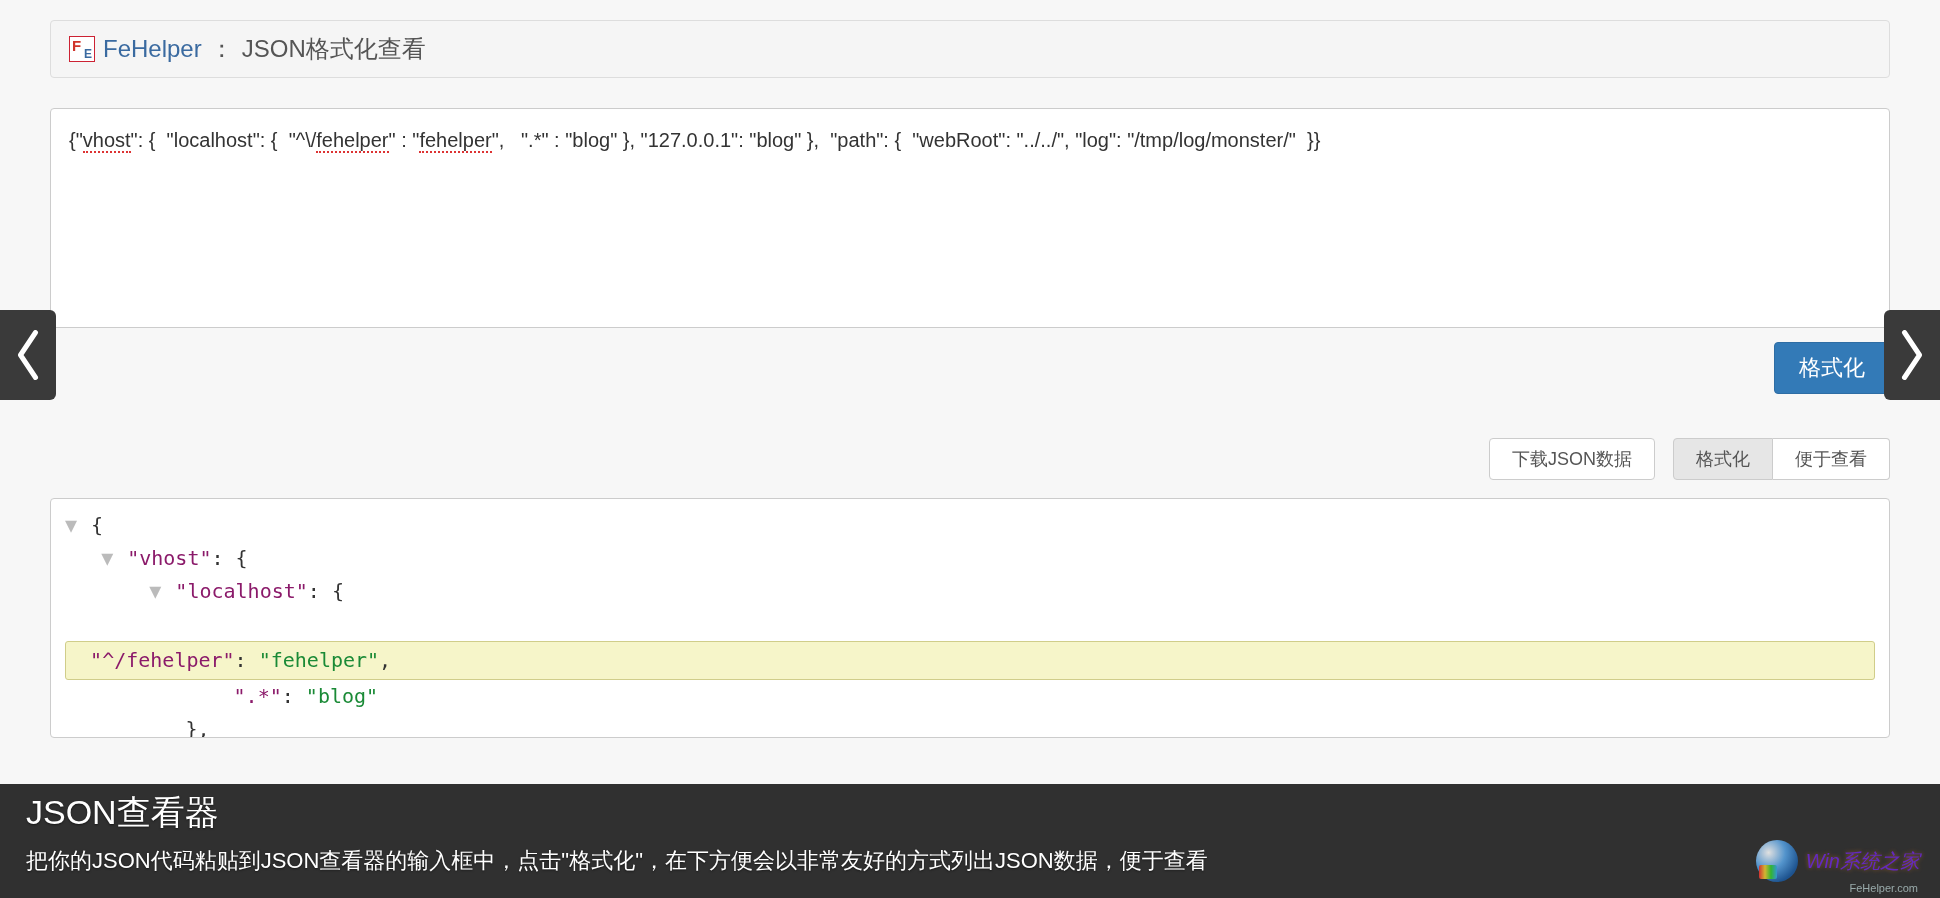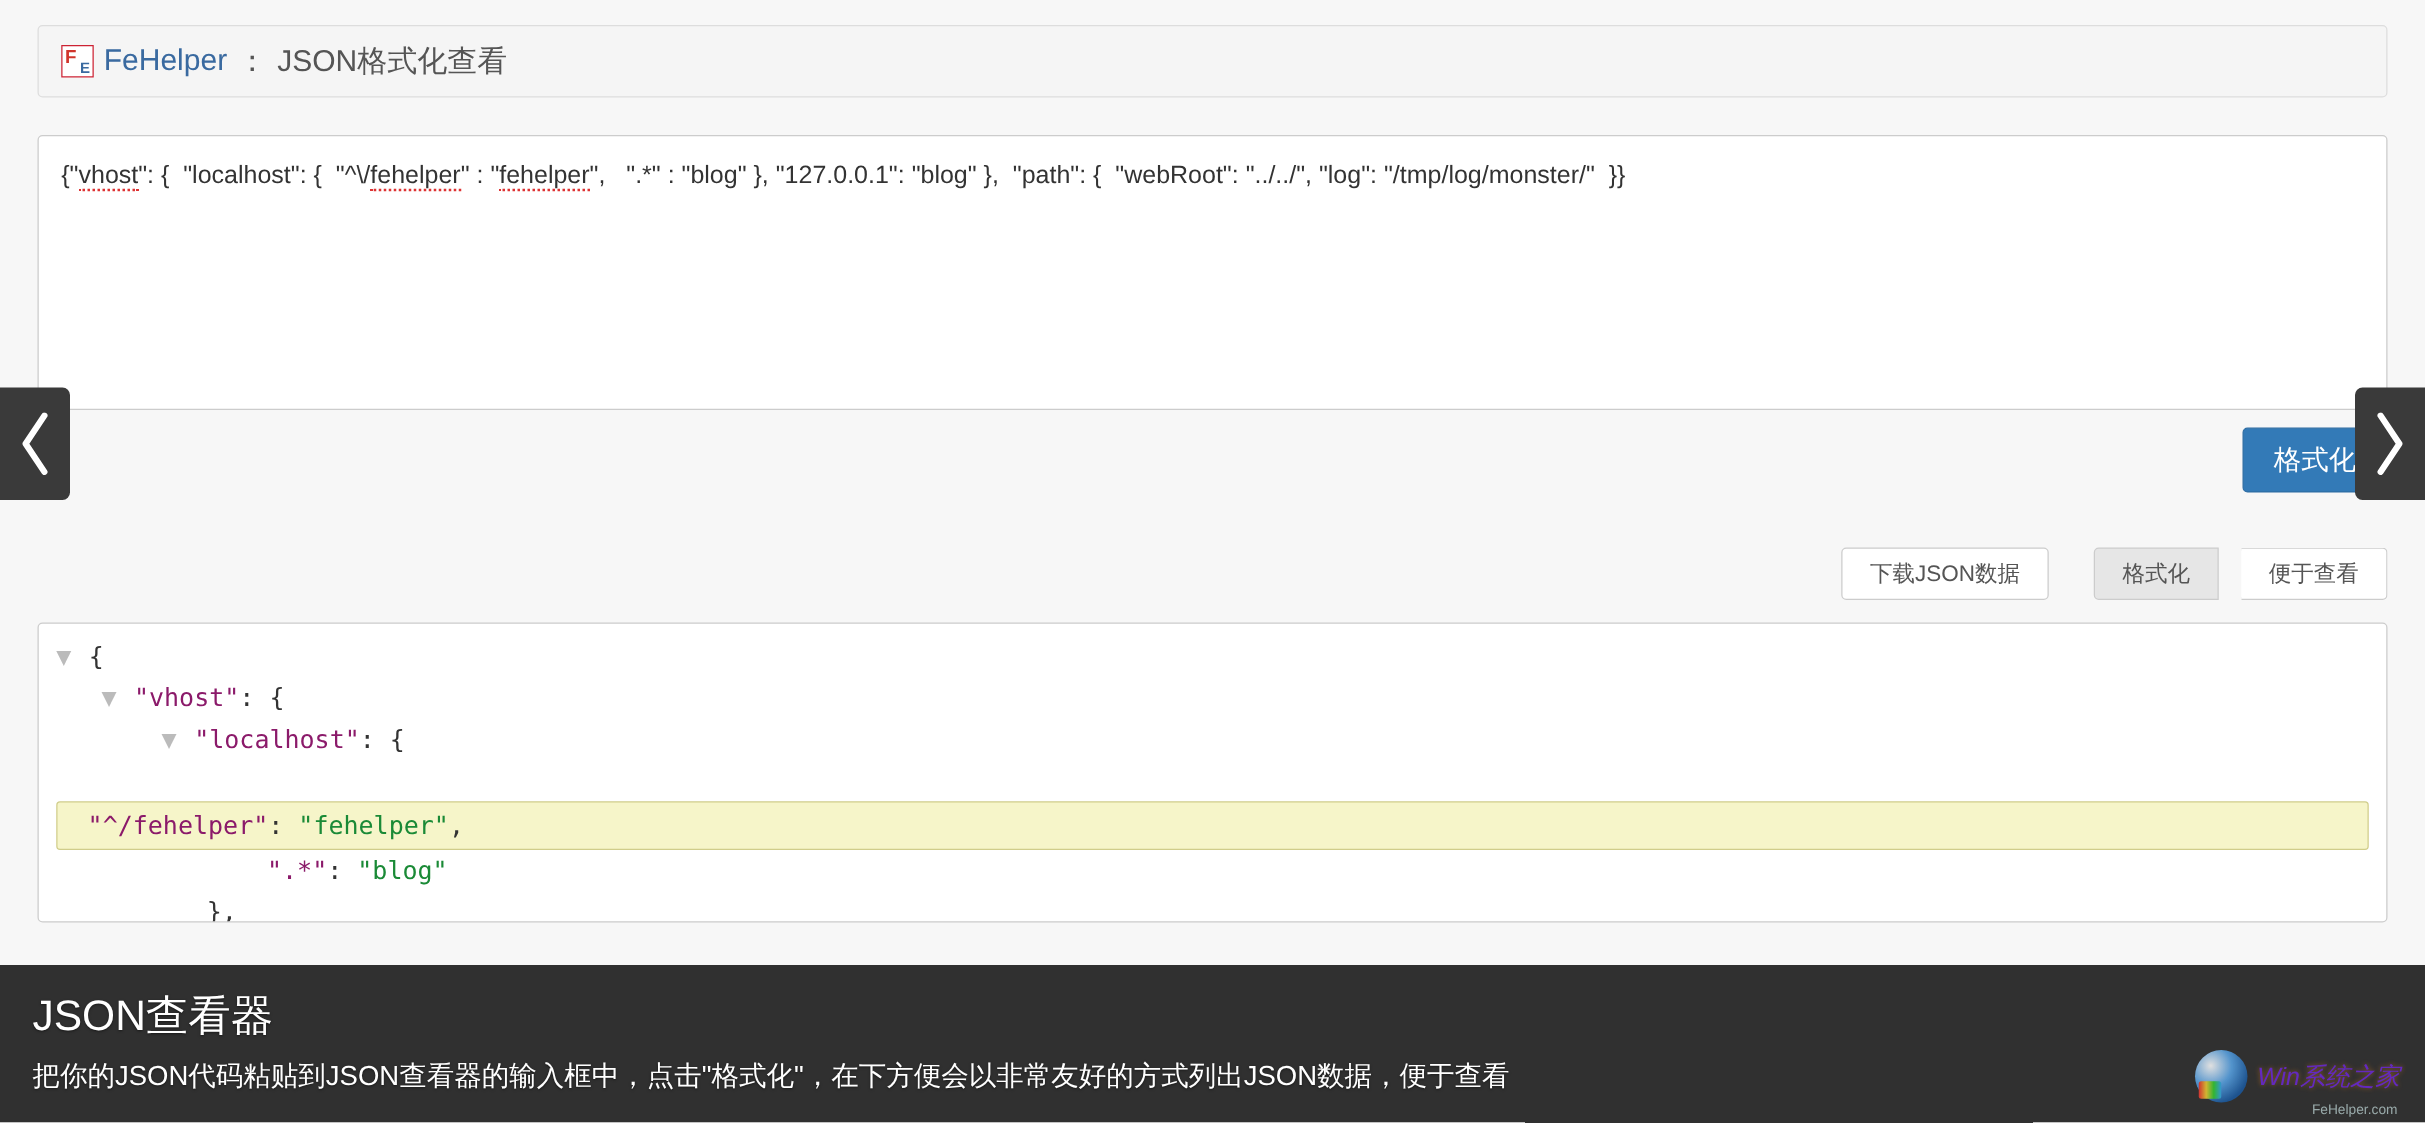--- a/index.html
+++ b/index.html
@@ -1,18 +1,18 @@
 <!DOCTYPE html>
 <html><head>
   <meta charset="utf-8">
   <style>
     * { margin: 0; padding: 0; box-sizing: border-box; }
     body { font-family: "Helvetica Neue", Helvetica, Arial, sans-serif; background: #f7f7f7; width: 1940px; height: 898px; overflow: hidden; position: relative; }
     
-    .content-wrapper { padding: 20px 30px 0; }
+    .content-wrapper { padding: 20px 50px 0; }
     
     .header-panel {
       background: #f5f5f5;
       border: 1px solid #ddd;
       border-radius: 4px;
       padding: 12px 18px;
       display: flex;
       align-items: center;
       gap: 8px;
     }
@@ -56,21 +56,21 @@
     .btn-primary {
       background: #337ab7;
       border: 1px solid #2e6da4;
       color: #fff;
       font-size: 22px;
       padding: 10px 24px;
       border-radius: 4px;
       cursor: pointer;
     }
     
-    .toolbar-row { display: flex; justify-content: flex-end; margin-top: 44px; gap: 18px; }
+    .toolbar-row { display: flex; justify-content: flex-end; margin-top: 44px; gap: 0; }
     .tbtn {
       background: #fcfcfc;
       border: 1px solid #ccc;
       color: #555;
       font-size: 18px;
       padding: 8px 22px;
       cursor: pointer;
     }
     .tbtn.dl { border-radius: 4px; margin-right: 18px; background: #fff; }
     .tbtn.mid { border-radius: 4px 0 0 4px; background: #e6e6e6; }
@@ -113,21 +113,21 @@
       z-index: 20;
     }
     .nav-arrow.left { left: 0; border-radius: 0 6px 6px 0; }
     .nav-arrow.right { right: 0; border-radius: 6px 0 0 6px; }
     .nav-arrow svg { width: 30px; height: 50px; }
     
     .bottom-overlay {
       position: absolute; left: 0; right: 0; bottom: 0;
       background: rgba(20,20,20,0.88);
       color: #fff;
-      padding: 18px 26px 22px;
+      padding: 6px 26px 22px;
       z-index: 30;
     }
     .bottom-title { font-size: 34px; font-weight: 500; margin-bottom: 10px; text-shadow: 0 1px 2px rgba(0,0,0,0.5); }
     .bottom-desc { font-size: 22px; font-weight: 500; text-shadow: 0 1px 2px rgba(0,0,0,0.5); }
     .watermark {
       position: absolute; right: 20px; bottom: 16px;
       display: flex; align-items: center; gap: 8px;
       opacity: 0.85;
     }
     .wm-orb {

